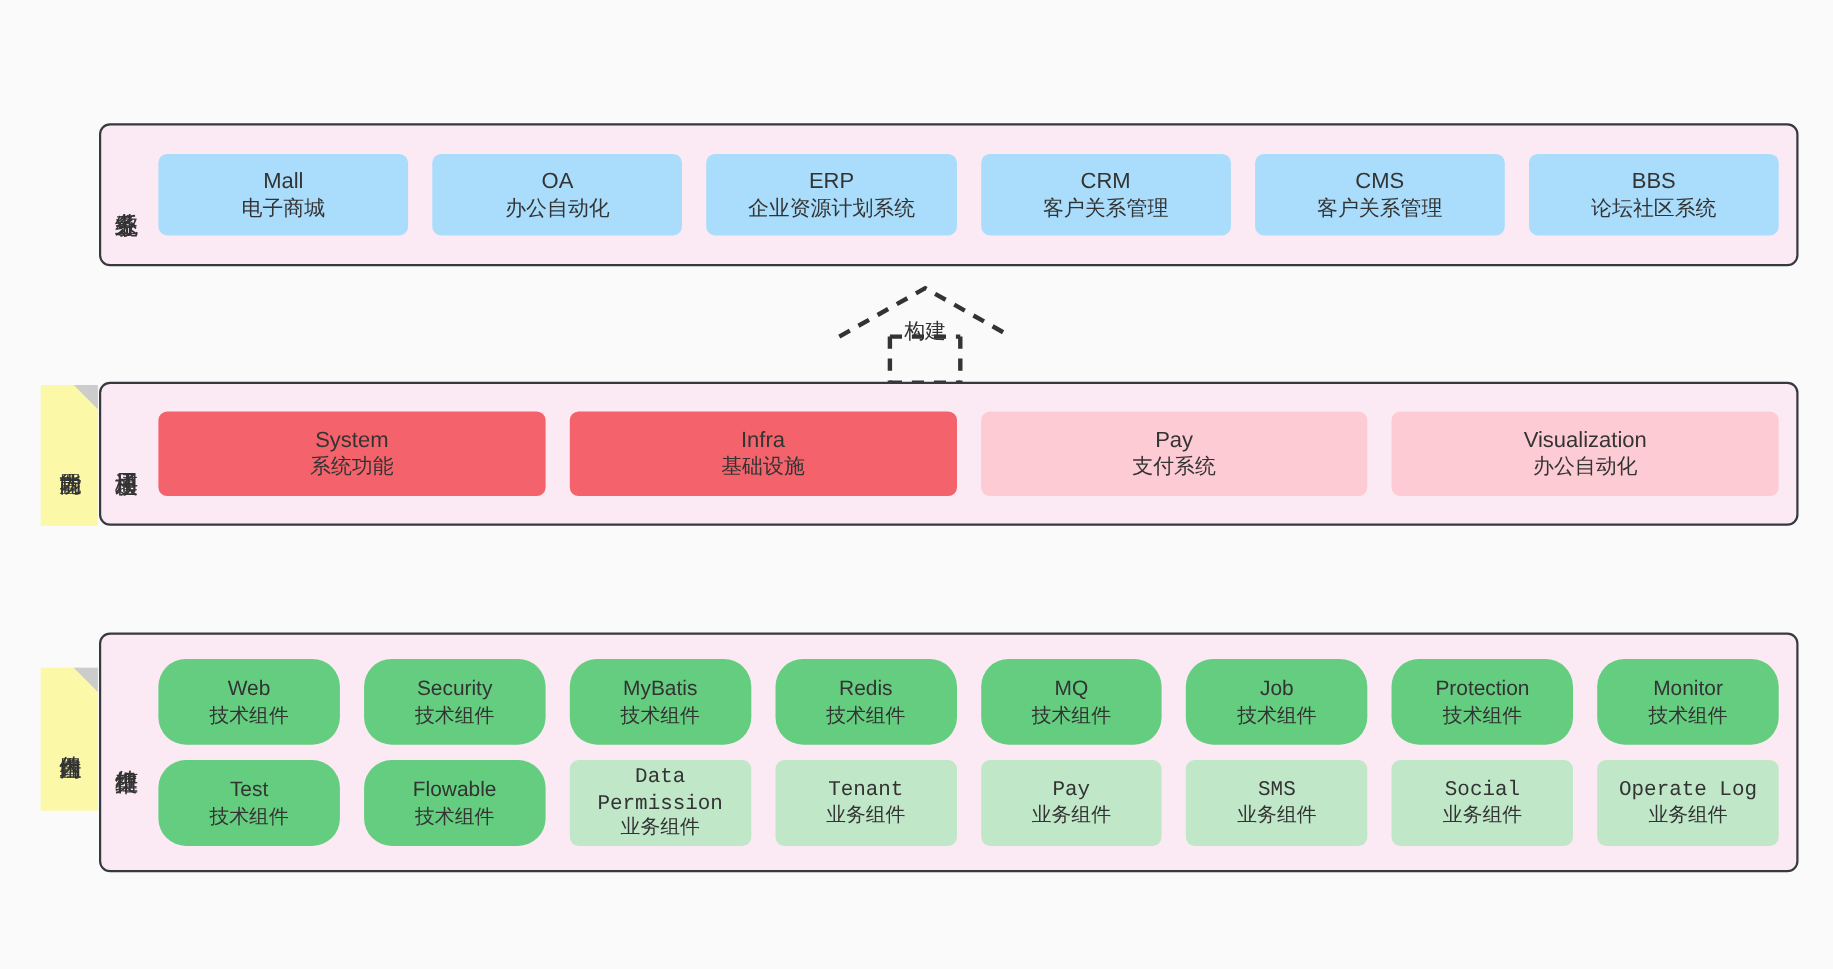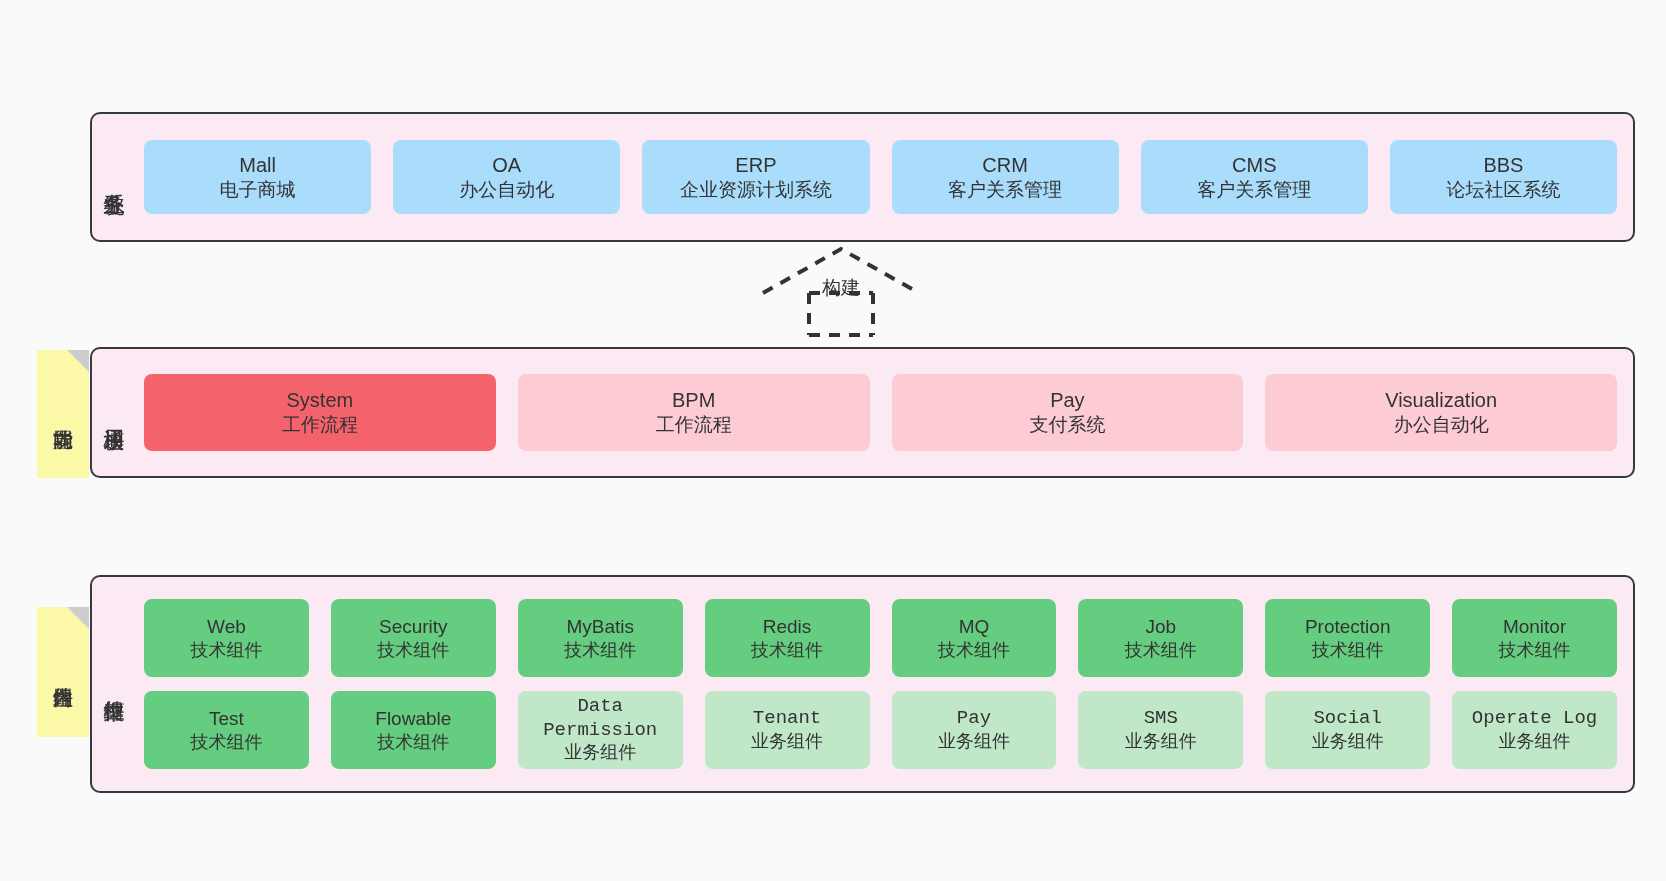--- a/index.html
+++ b/index.html
@@ -74,21 +74,21 @@
     text-align: center;
     line-height: 1.24;
     padding: 6px 4px;
   }
   .card .t1 { font-size: 20px; }
   .card .t2 { font-size: 19px; }
 
   .card.blue  { background: #aaddfb; }
   .card.red   { background: #f4636b; }
   .card.pink  { background: #fccbd3; }
-  .card.green { background: #64cd7f; }
+  .card.green { background: #64cd7f; border-radius: 25px; }
   .card.mint  { background: #bfe7c8; font-family: Liberation Mono, monospace; }
 
   
   #layer-business { left: 90px;  top: 112px; width: 1545px; height: 130px; }
   #layer-business .card { height: 74px; }
 
   #layer-common   { left: 90px;  top: 347px; width: 1545px; height: 131px; }
   #layer-common .card { height: 77px; }
 
   #layer-framework{ left: 90px;  top: 575px; width: 1545px; height: 218px; }
@@ -133,21 +133,21 @@
   .arrow .lbl {
     position: absolute;
     left: 0;
     top: 30px;
     width: 160px;
     text-align: center;
     font-size: 19px;
     color: #333333;
     background: transparent;
   }
-  #arrow-build   { left: 761px; top: 245px; }
+  #arrow-build   { left: 761px; top: 258px; }
   #arrow-impl    { left: 774px; top: 490px; }
 </style>
 </head>
 <body>
 
 <div id="canvas">
 
   <div class="layer" id="layer-business">
     <div class="layer-title">业务系统</div>
     <div class="layer-body">
@@ -195,25 +195,25 @@
 
   <div class="sticky" id="sticky-common">
     <span>内置功能</span>
   </div>
   <div class="layer" id="layer-common">
     <div class="layer-title">通用模块</div>
     <div class="layer-body">
       <div class="row">
         <div class="card red">
           <div class="t1">System</div>
-          <div class="t2">工作流程</div>
-        </div>
-        <div class="card pink">
-          <div class="t1">BPM</div>
-          <div class="t2">工作流程</div>
+          <div class="t2">系统功能</div>
+        </div>
+        <div class="card red">
+          <div class="t1">Infra</div>
+          <div class="t2">基础设施</div>
         </div>
         <div class="card pink">
           <div class="t1">Pay</div>
           <div class="t2">支付系统</div>
         </div>
         <div class="card pink">
           <div class="t1">Visualization</div>
           <div class="t2">办公自动化</div>
         </div>
       </div>

